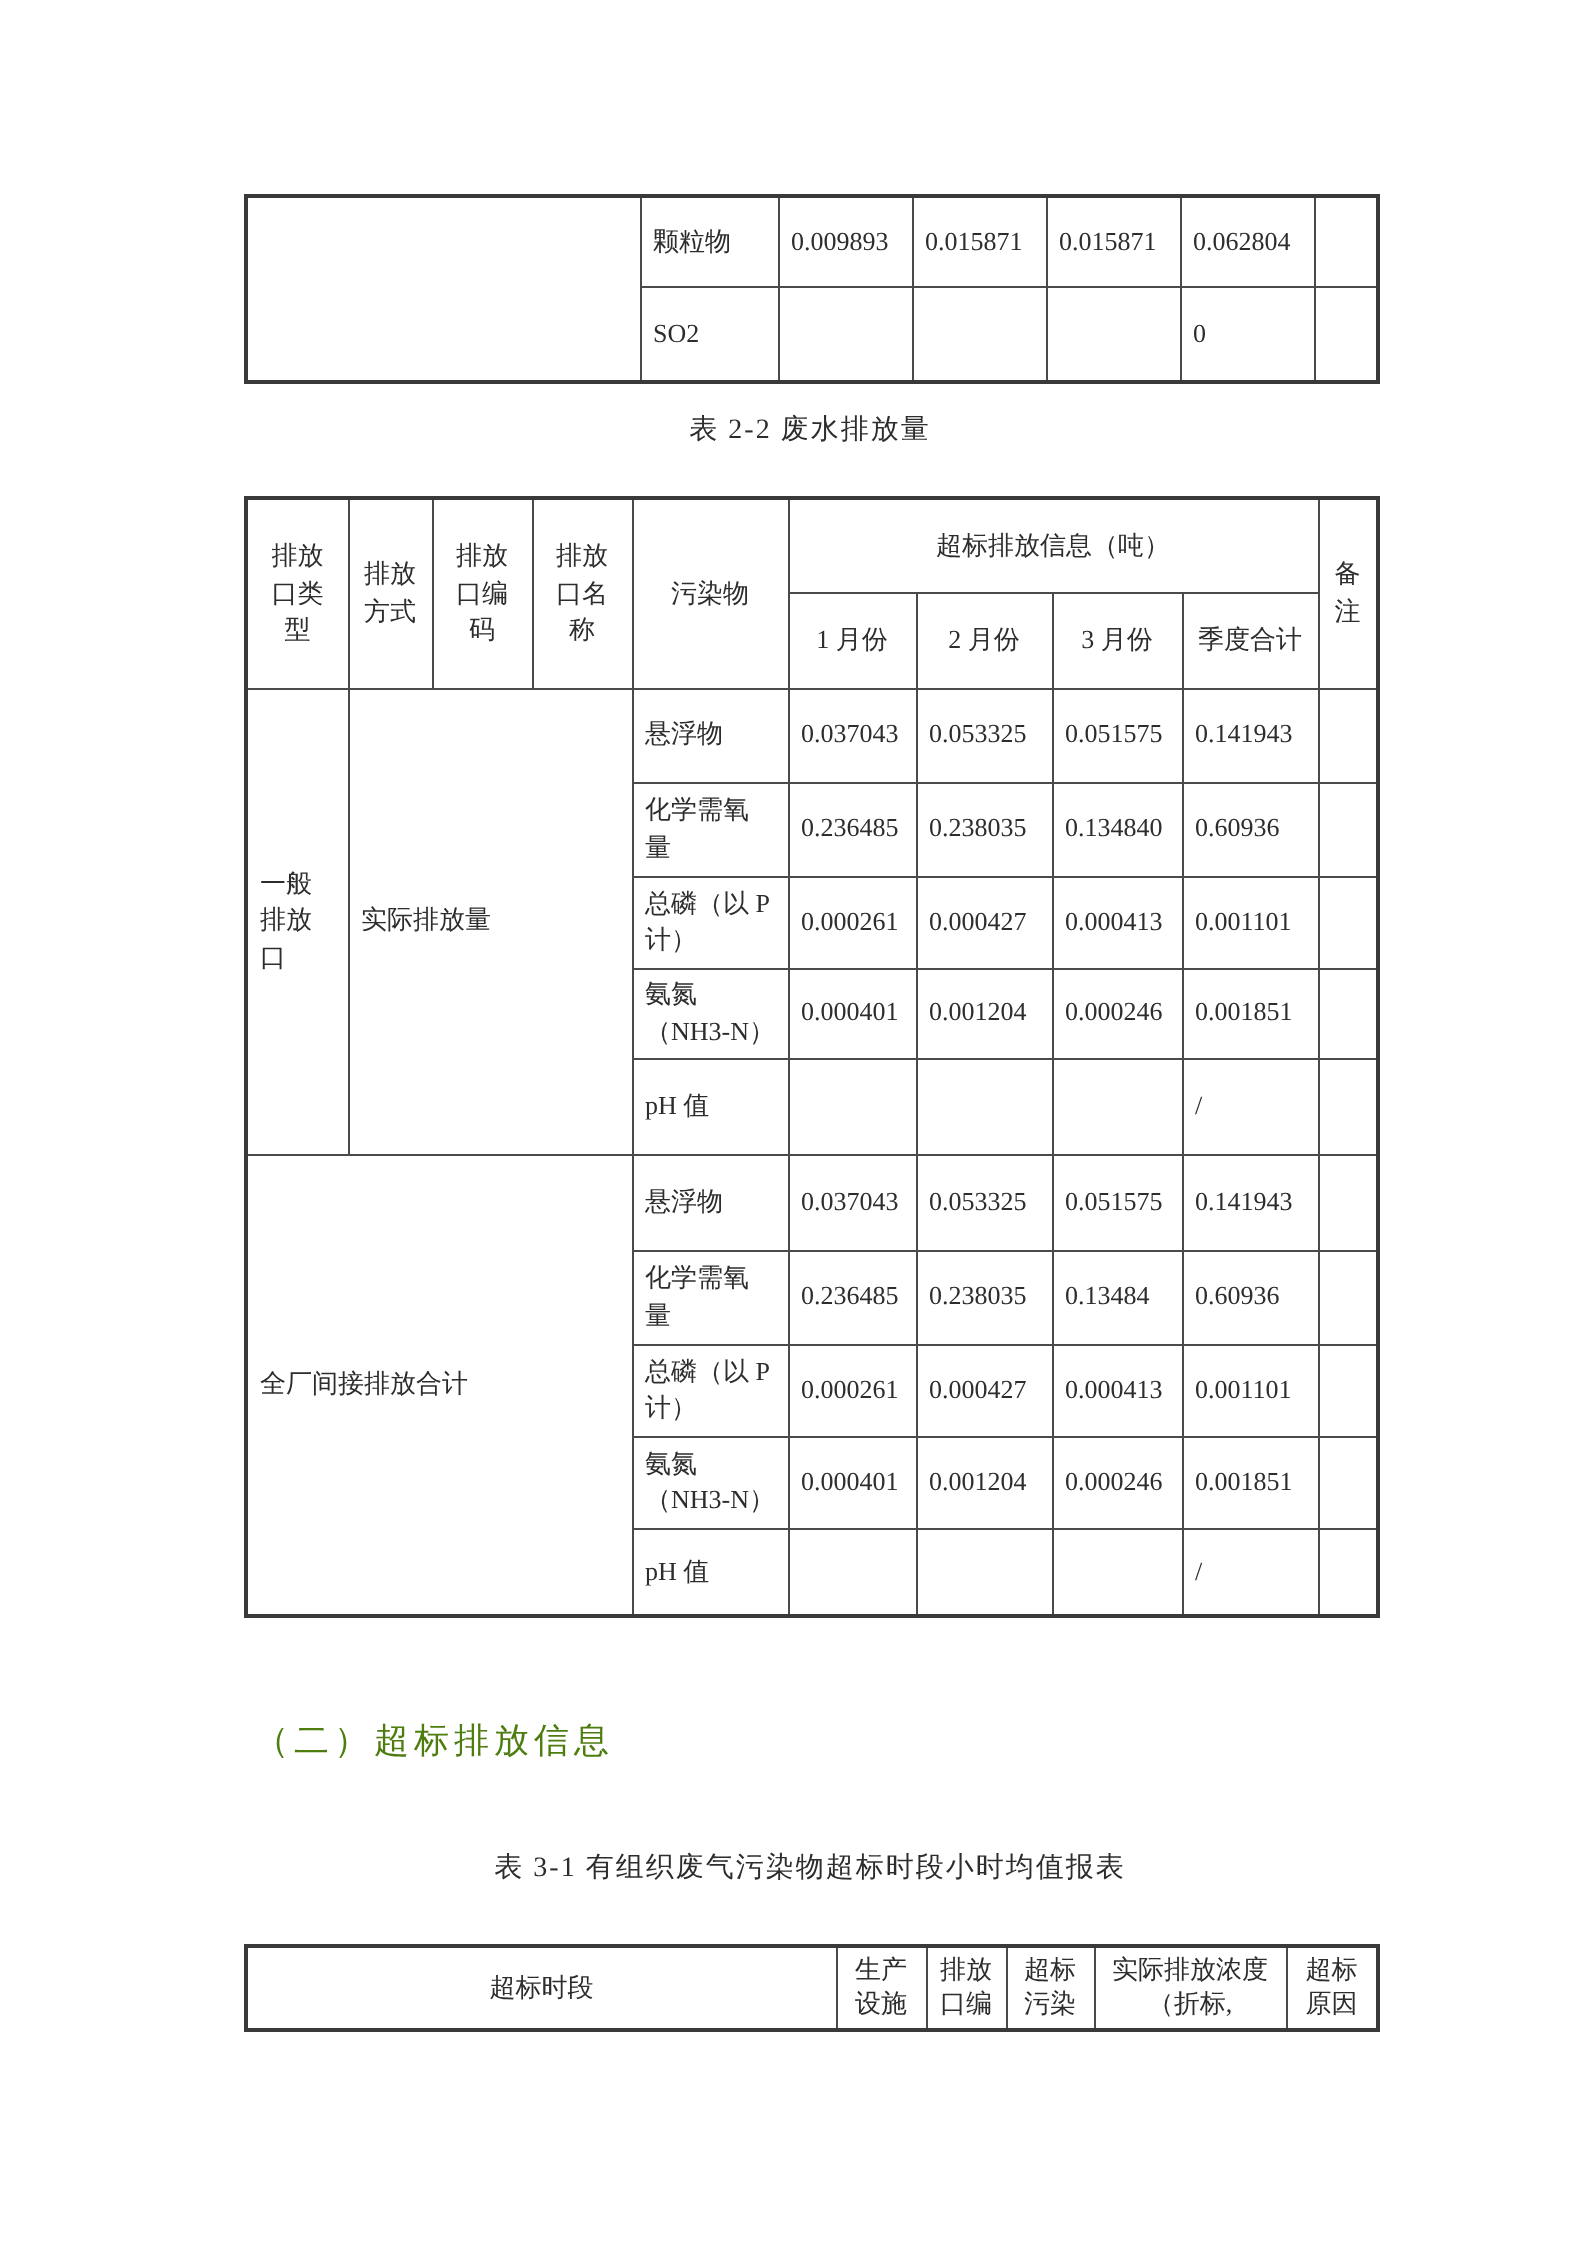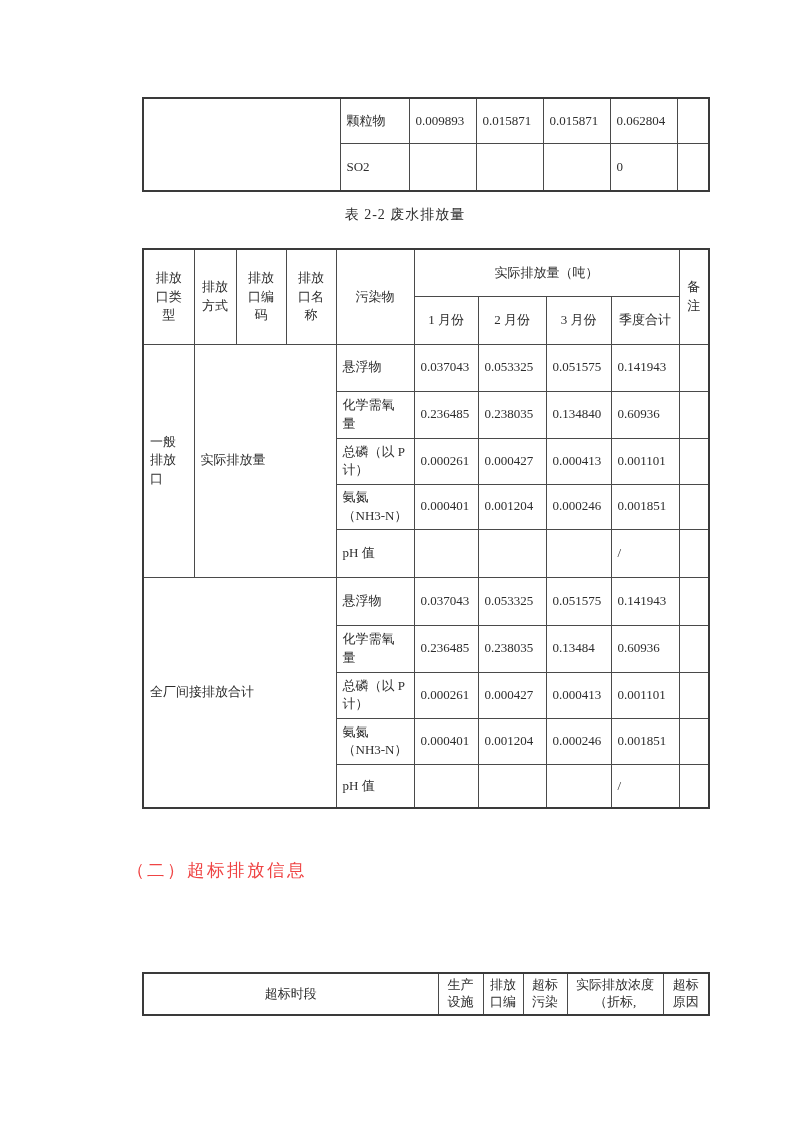--- a/index.html
+++ b/index.html
@@ -10,21 +10,20 @@
     background:#ffffff;
     font-family:"Liberation Serif","DejaVu Serif",serif;
     color:#2d2d2d;
     overflow:hidden;
   }
   table {
     border-collapse:collapse;
     table-layout:fixed;
     position:absolute;
     border:2px solid #3a3a3a;
-    margin-left:20px;
   }
   th, td {
     border:1px solid #4a4a4a;
     font-size:13px;
     font-weight:normal;
     white-space:pre-line;
     overflow:hidden;
     padding:2px 6px;
     vertical-align:middle;
     line-height:1.42;
@@ -44,21 +43,21 @@
     left:122px; top:827px;
     font-size:13px;
     font-weight:600;
     letter-spacing:0.5px;
   }
   .section-heading {
     position:absolute;
     left:127px; top:858px;
     font-size:17.5px;
     letter-spacing:2.5px;
-    color:#ef4444;
+    color:#4d7c0f;
   }
   .t-top   { left:122px; top:97px;  width:566px; }
   .t-main  { left:122px; top:248px; width:566px; }
   .t-bot   { left:122px; top:972px; width:566px;border-radius:17px; }
   .t-bot th { line-height:1.3; padding:2px 3px; }
 </style>
 </head>
 <body>
 
 <div class="page">
@@ -116,21 +115,21 @@
 型</th>
       <th rowspan="2">排放
 方式</th>
       <th rowspan="2">排放
 口编
 码</th>
       <th rowspan="2">排放
 口名
 称</th>
       <th rowspan="2">污染物</th>
-      <th colspan="4">实际排放量（吨）</th>
+      <th colspan="4">超标排放信息（吨）</th>
       <th rowspan="2">备
 注</th>
     </tr>
     <tr style="height:48px">
       <th>1 月份</th>
       <th>2 月份</th>
       <th>3 月份</th>
       <th>季度合计</th>
     </tr>
 
@@ -225,20 +224,21 @@
       <td></td>
       <td>/</td>
       <td></td>
     </tr>
   </tbody>
     </table>
 
 
   <div class="section-heading">（二）超标排放信息</div>
 
+  <div class="title" style="top:925px">表 3-1 有组织废气污染物超标时段小时均值报表</div>
 
   <table class="t-bot">
     <colgroup>
       <col style="width:295px">
         <col style="width:45px">
         <col style="width:40px">
       <col style="width:44px">
         <col style="width:96px">
         <col style="width:46px">
     </colgroup>

